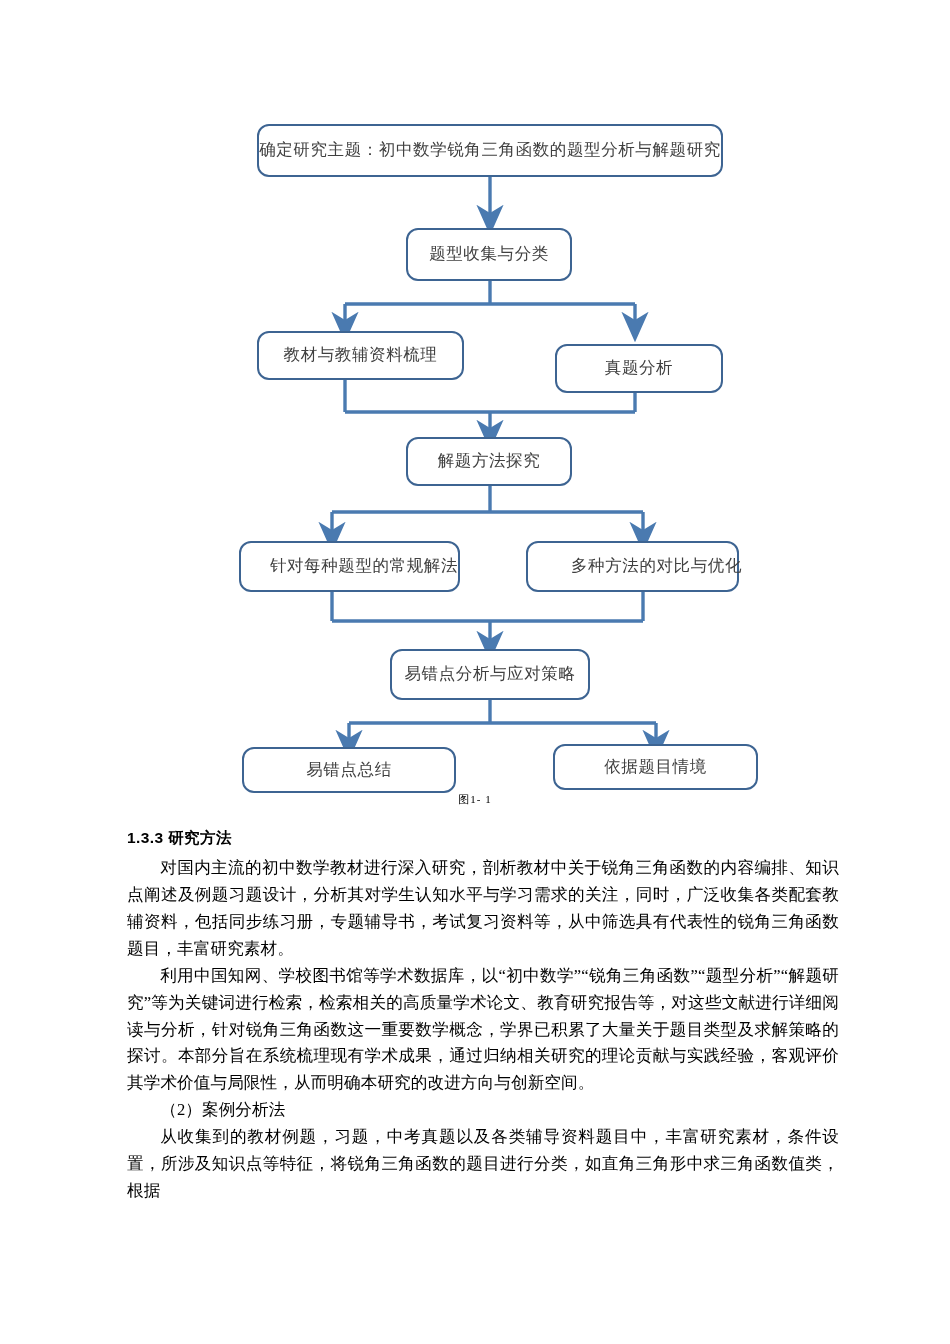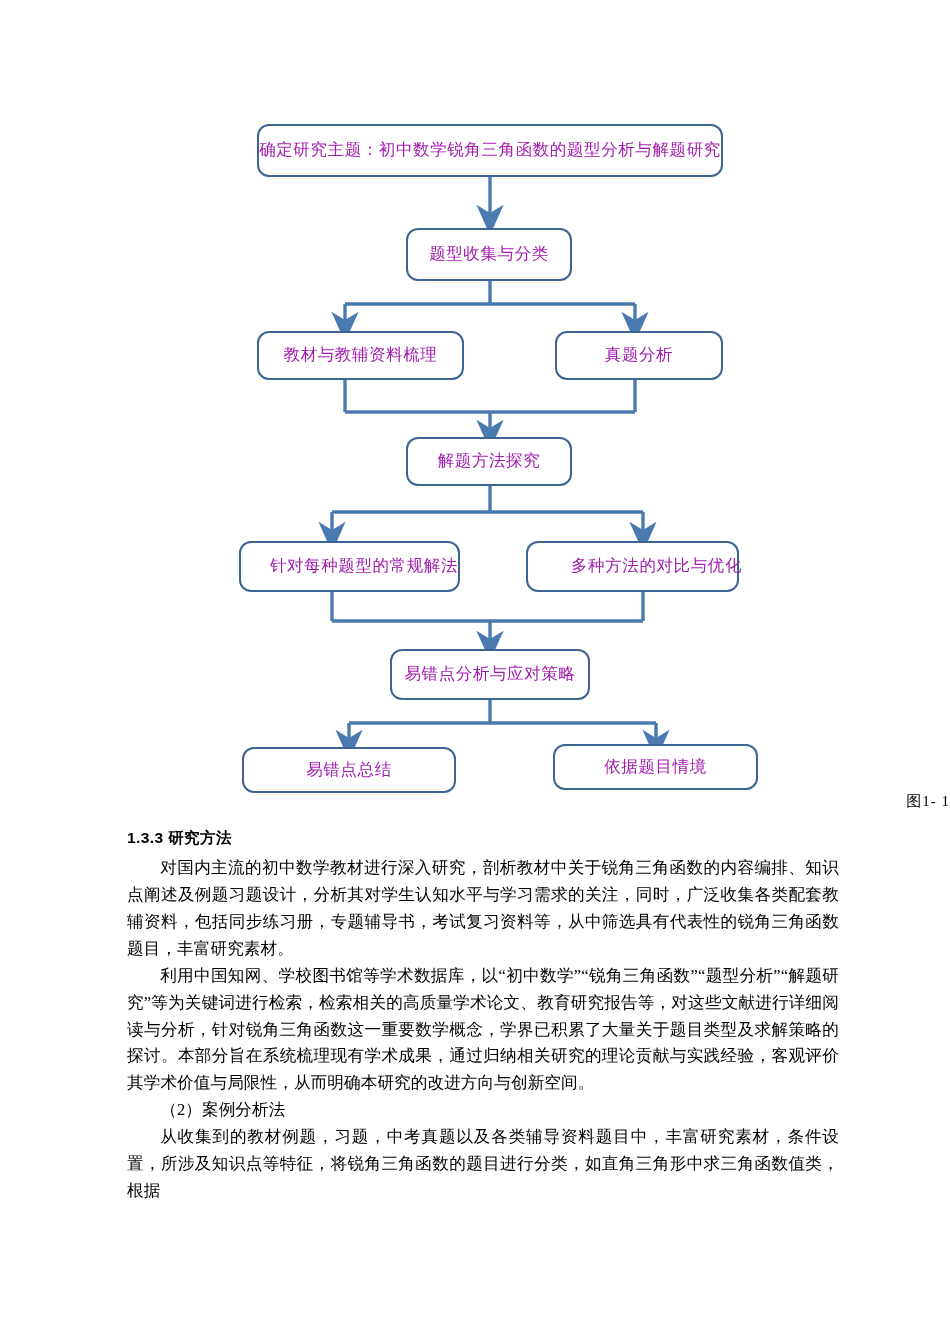--- a/index.html
+++ b/index.html
@@ -38,33 +38,33 @@
     border-radius: 12px;
     background: #ffffff;
     display: flex;
     align-items: center;
     justify-content: center;
     z-index: 3;
   }
   .node .node-label {
     font-family: "Liberation Serif", "DejaVu Serif", serif;
     font-size: 16.5px;
-    color: #a21caf;
+    color: #404040;
     letter-spacing: 0.6px;
     white-space: nowrap;
     line-height: 1;
   }
   .fig-caption {
     position: absolute;
     left: 0;
     top: 792px;
     width: 950px;
-    text-align: right;
+    text-align: center;
     font-family: "Liberation Serif", "DejaVu Serif", serif;
-    font-size: 15px;
+    font-size: 11px;
     letter-spacing: 1px;
     z-index: 3;
   }
 
   
   #body-text {
     position: absolute;
     left: 127px;
     top: 826px;
     width: 712px;
@@ -140,21 +140,21 @@
   </div>
 
   <div class="node" style="left:406px; top:228px; width:166px; height:53px;">
     <span class="node-label">题型收集与分类</span>
   </div>
 
   <div class="node" style="left:257px; top:331px; width:207px; height:49px;">
     <span class="node-label">教材与教辅资料梳理</span>
   </div>
 
-  <div class="node" style="left:555px; top:331px; width:168px; height:49px;">
+  <div class="node" style="left:555px; top:344px; width:168px; height:49px;">
     <span class="node-label">真题分析</span>
   </div>
 
   <div class="node" style="left:406px; top:437px; width:166px; height:49px;">
     <span class="node-label">解题方法探究</span>
   </div>
 
   <div class="node" style="left:239px; top:541px; width:221px; height:51px;justify-content:flex-end;">
     <span class="node-label">针对每种题型的常规解法</span>
   </div>

